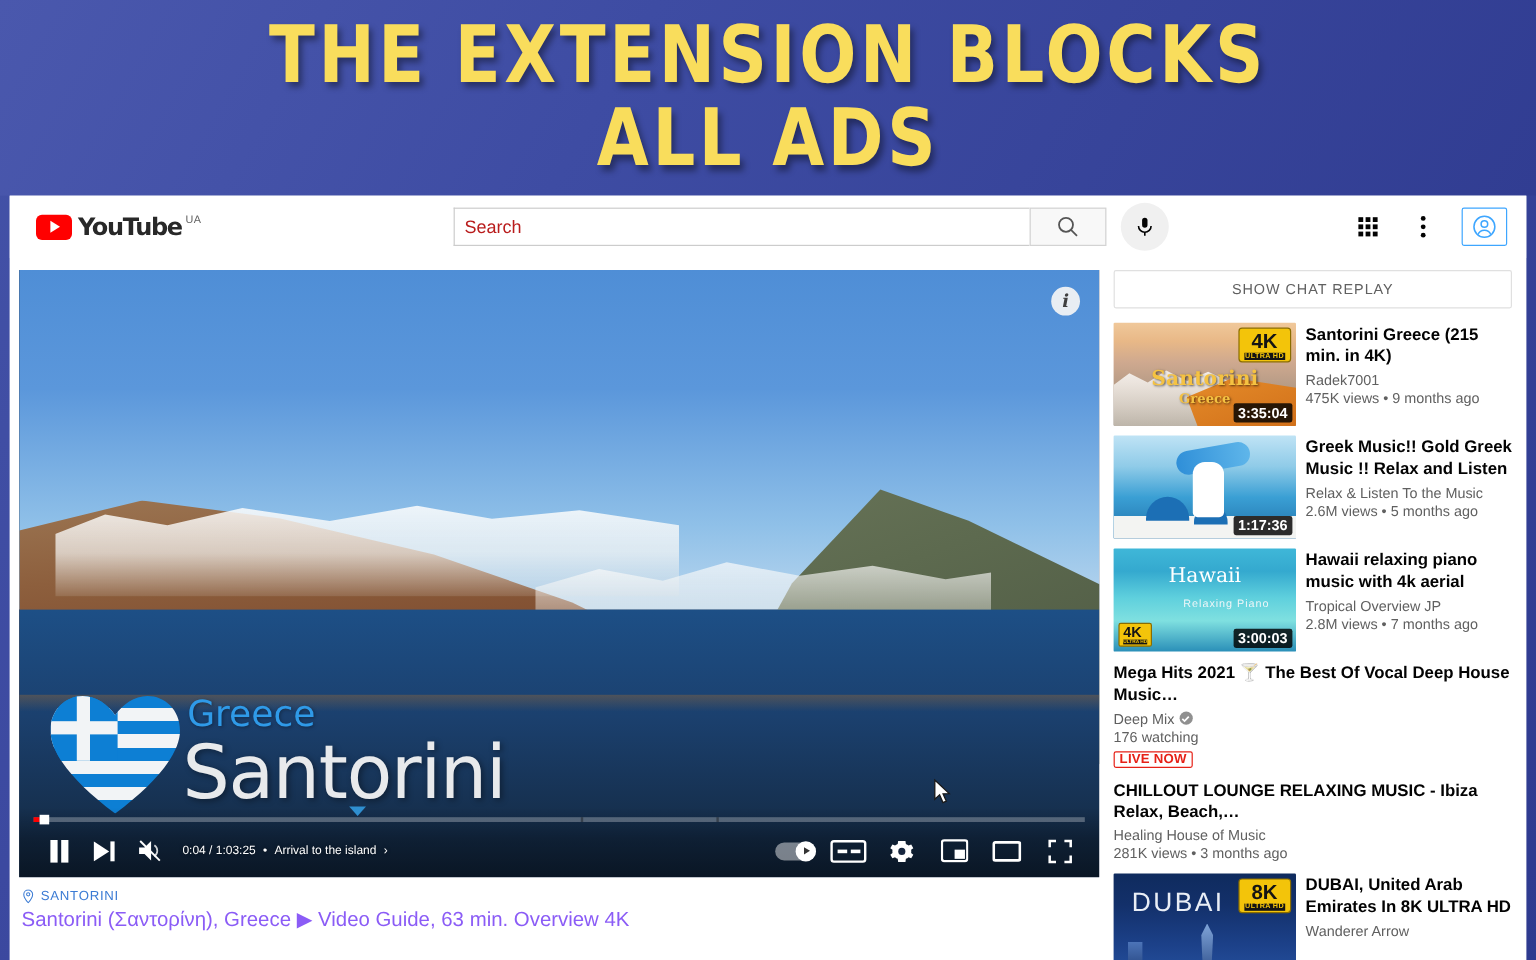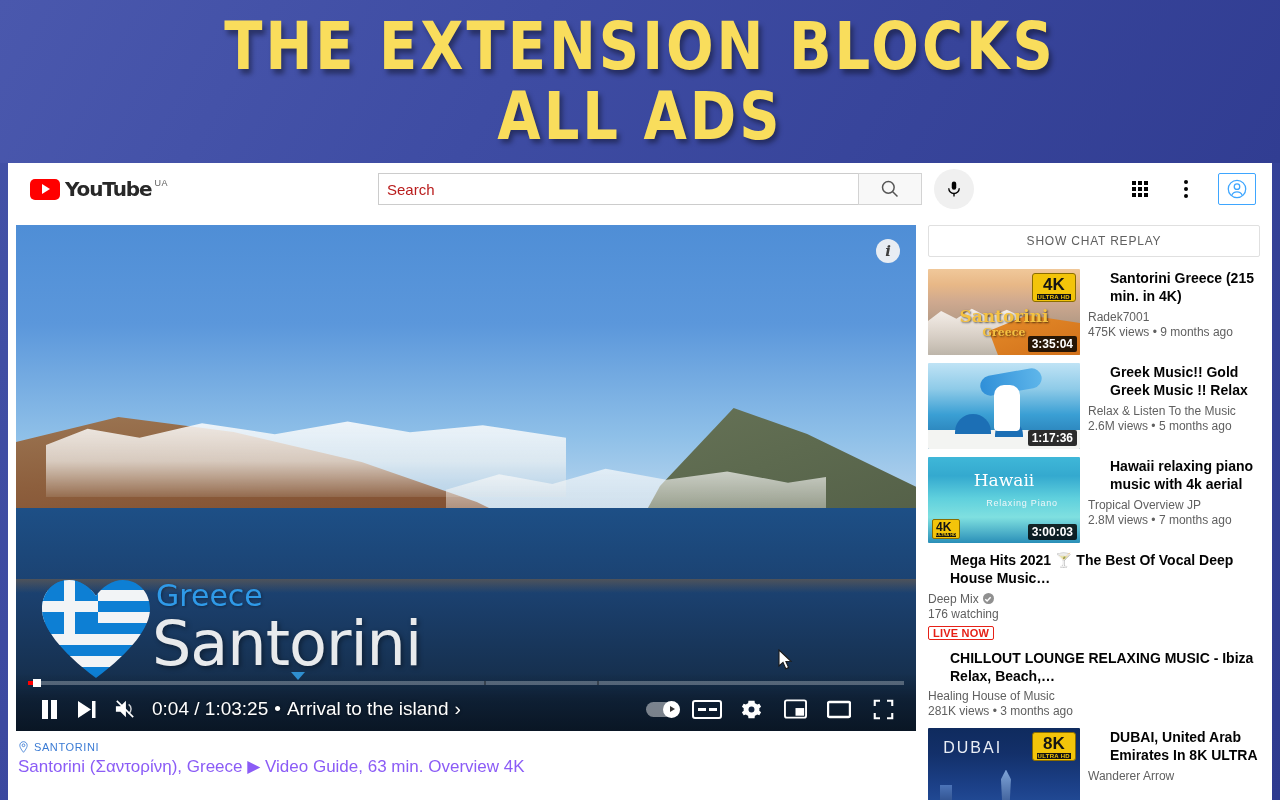--- a/index.html
+++ b/index.html
@@ -198,21 +198,21 @@
     border-top: 8px solid #2f8fd0;
   }
   .chapter-tick { position: absolute; top: 0; width: 2px; height: 4px; background: rgba(0,0,0,0.35); }
 
   #controls-row {
     position: absolute; left: 0; bottom: 0; width: 100%; height: 44px;
     display: flex; align-items: center; padding: 0 14px;
   }
   .ctrl { width: 38px; height: 38px; display: flex; align-items: center; justify-content: center; cursor: pointer; }
   #time-display {
-    color: #ffffff; font-size: 19px; margin-left: 8px; display: flex; align-items: center; gap: 6px;
+    color: #ffffff; font-size: 10px; margin-left: 8px; display: flex; align-items: center; gap: 6px;
     text-shadow: 0 0 3px rgba(0,0,0,0.6); white-space: nowrap;
   }
   #chapter-title { cursor: pointer; }
   .ctrl-right { margin-left: auto; display: flex; align-items: center; gap: 6px; }
   #autoplay-toggle {
     width: 34px; height: 15px; border-radius: 8px; background: rgba(255,255,255,0.45);
     position: relative; cursor: pointer;
   }
   #autoplay-toggle .knob {
     position: absolute; right: 0; top: -1px; width: 17px; height: 17px; border-radius: 50%;
@@ -266,21 +266,21 @@
   }
   .badge-4k-sm {
     position: absolute; left: 4px; bottom: 4px; background: #f3c40a; color: #141414;
     font-weight: 900; font-size: 12px; line-height: 1; padding: 1px 3px;
     border: 1px solid #8a6d00; border-radius: 2px;
   }
   .badge-4k-sm small { display:block; font-size:4px; background:#141414; color:#f3c40a; }
   .sb-info { flex: 1; min-width: 0; padding-top: 1px; }
   .sb-title {
     font-size: 14px; font-weight: bold; color: #030303; line-height: 1.28;
-    max-height: 36px; overflow: hidden; margin-left: 22px;
+    max-height: 36px; overflow: hidden;
   }
   .sb-channel { font-size: 12px; color: #606060; margin-top: 4px; display: flex; align-items: center; gap: 4px; }
   .sb-stats { font-size: 12px; color: #606060; line-height: 1.4; }
   .verified {
     width: 11px; height: 11px; border-radius: 50%; background: #909090;
     display: inline-flex; align-items: center; justify-content: center; flex: 0 0 11px;
   }
   .verified svg { display: block; }
   .live-badge {
     display: inline-block; margin-top: 3px; border: 1px solid #e62117; color: #e62117;
@@ -325,21 +325,21 @@
   .th-chill { background: linear-gradient(180deg,#d9eef8 0%,#a9dcf0 22%,#39c0e0 44%,#57d2e8 64%,#8fe3f0 100%); }
   .th-chill .pool { position:absolute; left:6%; bottom:6%; width:78%; height:44%;
     background: linear-gradient(180deg,#6fe0f2,#34c4e2); border-radius:4px; }
   .th-chill .palm { position:absolute; left:2%; top:44%; width:26px; height:22px;
     background:#1f6b3a; clip-path: polygon(50% 100%, 0 40%, 22% 52%, 40% 6%, 60% 52%, 100% 38%); }
   .th-chill .rail { position:absolute; right:14%; top:40%; width:34px; height:26px;
     border-top:2px solid rgba(255,255,255,0.75); border-left:2px solid rgba(255,255,255,0.6);
     border-right:2px solid rgba(255,255,255,0.6); }
 
   .th-dubai { background: linear-gradient(180deg,#0f2b5e 0%,#13306a 30%,#1b3f86 65%,#25509e 100%); }
-  .th-dubai .tx { position:absolute; left:10%; top:12%; color:#e9eef6; font-size:16px;
+  .th-dubai .tx { position:absolute; left:10%; top:12%; color:#e9eef6; font-size:22px;
     letter-spacing:2px; font-family:"Liberation Sans",sans-serif; }
   .th-dubai .burj { position:absolute; left:48%; bottom:0; width:10px; height:52%;
     background: linear-gradient(180deg,#7fa4d8,#2a4a86); clip-path: polygon(50% 0,100% 22%,82% 100%,18% 100%,0 22%); }
   .th-dubai .bld { position:absolute; bottom:0; background: linear-gradient(180deg,#4c74b8,#1d3a72); }
 
   .cut-row { margin-bottom: 0; }
 </style>
 </head>
 <body>
 

